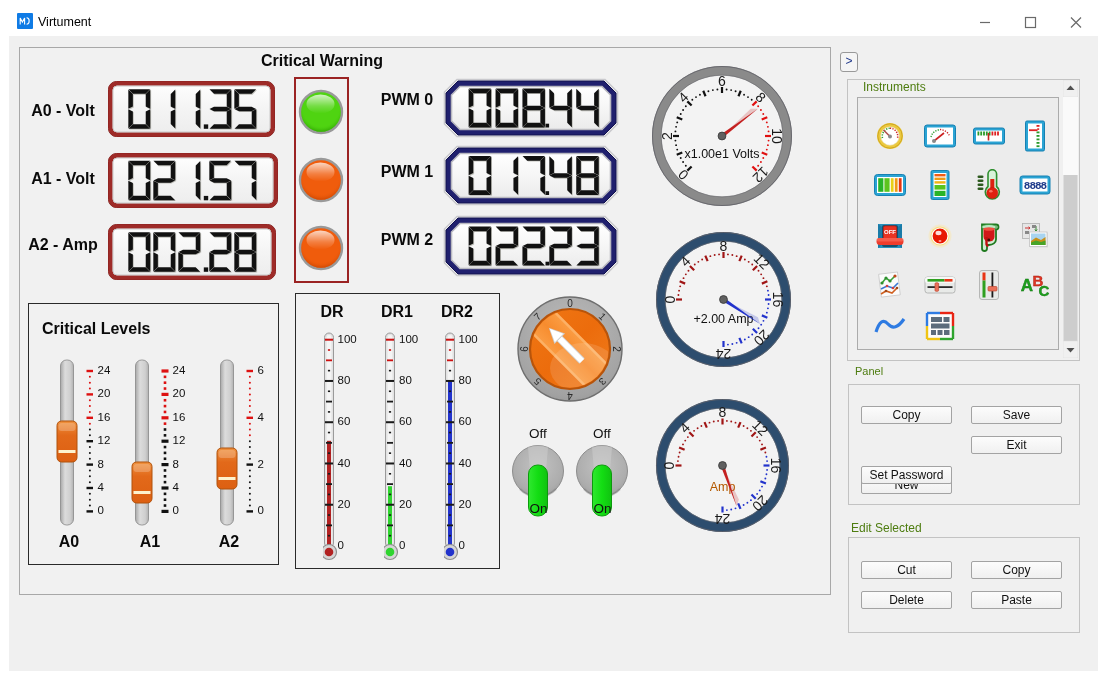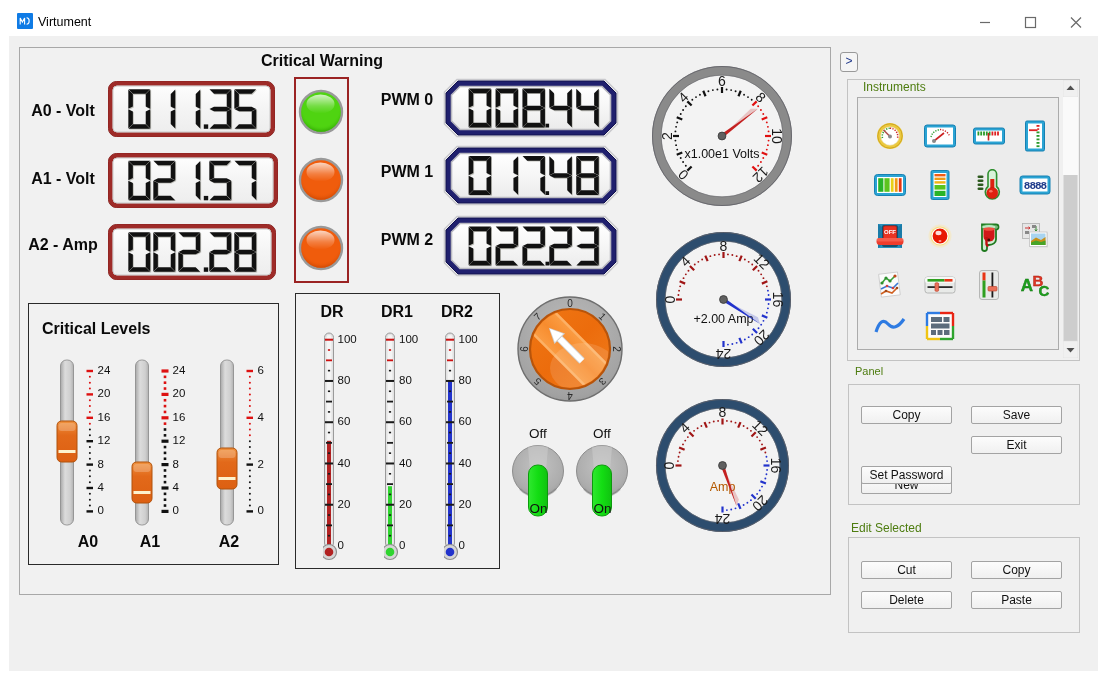--- a/index.html
+++ b/index.html
@@ -798,21 +798,21 @@
       <circle cx="249.4" cy="376.85" r="1.0" fill="#dd1111"></circle>
       <rect x="246.0" y="369.80" width="6.5" height="2.4" fill="#dd1111"></rect>
       <rect x="216.5" y="448" width="20" height="41" rx="4.5" fill="url(#hnd226.5)" stroke="#b0520c" stroke-width="1"></rect>
       <rect x="218.0" y="477" width="17" height="3" fill="#fdf2cd"></rect>
       <rect x="218.0" y="450" width="17" height="8" rx="3" fill="#ffffff" opacity="0.22"></rect>
     </svg>
     <div style="position:absolute;left:257.5px;top:504.4px;font-size:11.5px;color:#111">0</div>
     <div style="position:absolute;left:257.5px;top:457.6px;font-size:11.5px;color:#111">2</div>
     <div style="position:absolute;left:257.5px;top:410.8px;font-size:11.5px;color:#111">4</div>
     <div style="position:absolute;left:257.5px;top:364.0px;font-size:11.5px;color:#111">6</div>
-    <div class="blab" style="left:69px;top:533px;transform:translateX(-50%);font-size:16px;margin-left:19px;">A0</div>
+    <div class="blab" style="left:69px;top:533px;transform:translateX(-50%);font-size:16px;">A0</div>
     <div class="blab" style="left:150px;top:533px;transform:translateX(-50%);font-size:16px;">A1</div>
     <div class="blab" style="left:229px;top:533px;transform:translateX(-50%);font-size:16px;">A2</div>
     <div class="abs" style="left:295px;top:293px;width:203px;height:274px;border:1px solid #2a2a2a;background:#f1f1f1;"></div>
     <div class="blab" style="left:332px;top:303px;transform:translateX(-50%);font-size:16px;">DR</div>
     <div class="blab" style="left:397px;top:303px;transform:translateX(-50%);font-size:16px;">DR1</div>
     <div class="blab" style="left:457px;top:303px;transform:translateX(-50%);font-size:16px;">DR2</div>
     <svg style="position:absolute;left:322.5px;top:329.5px" width="36" height="234" viewBox="322.5 329.5 36 234">
       <rect x="324.0" y="332.5" width="9" height="214.5" rx="4.5" fill="#e3e3e3" stroke="#9a9a9a" stroke-width="1"></rect>
       <rect x="326.1" y="334.5" width="4.8" height="210.5" rx="2.4" fill="#f5f5f5"></rect>
       <rect x="326.5" y="440.3" width="4" height="111.7" fill="#b22222"></rect>

